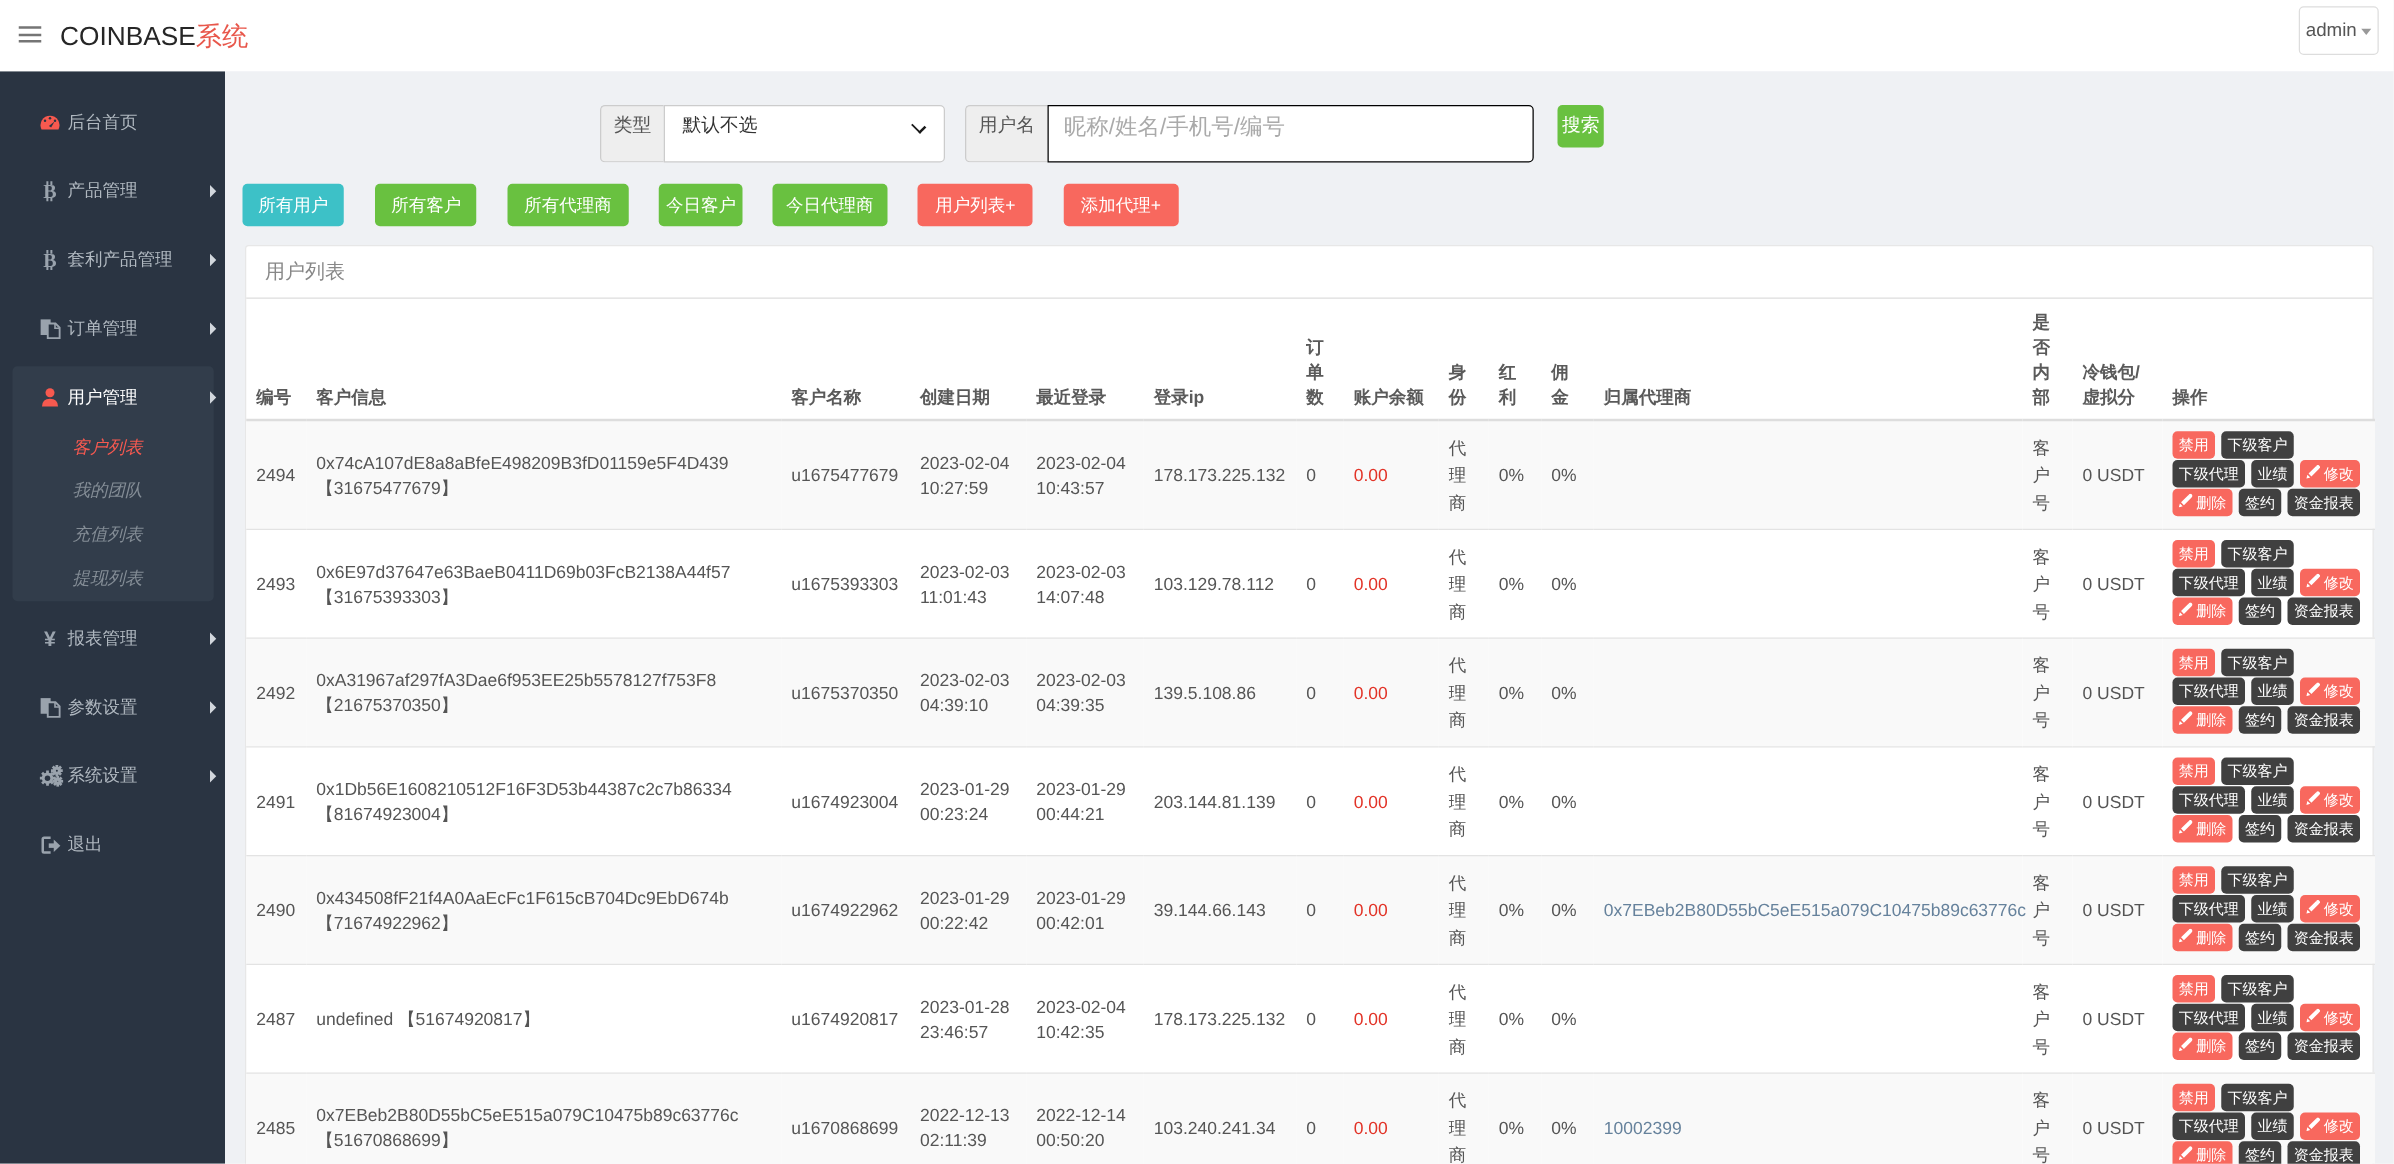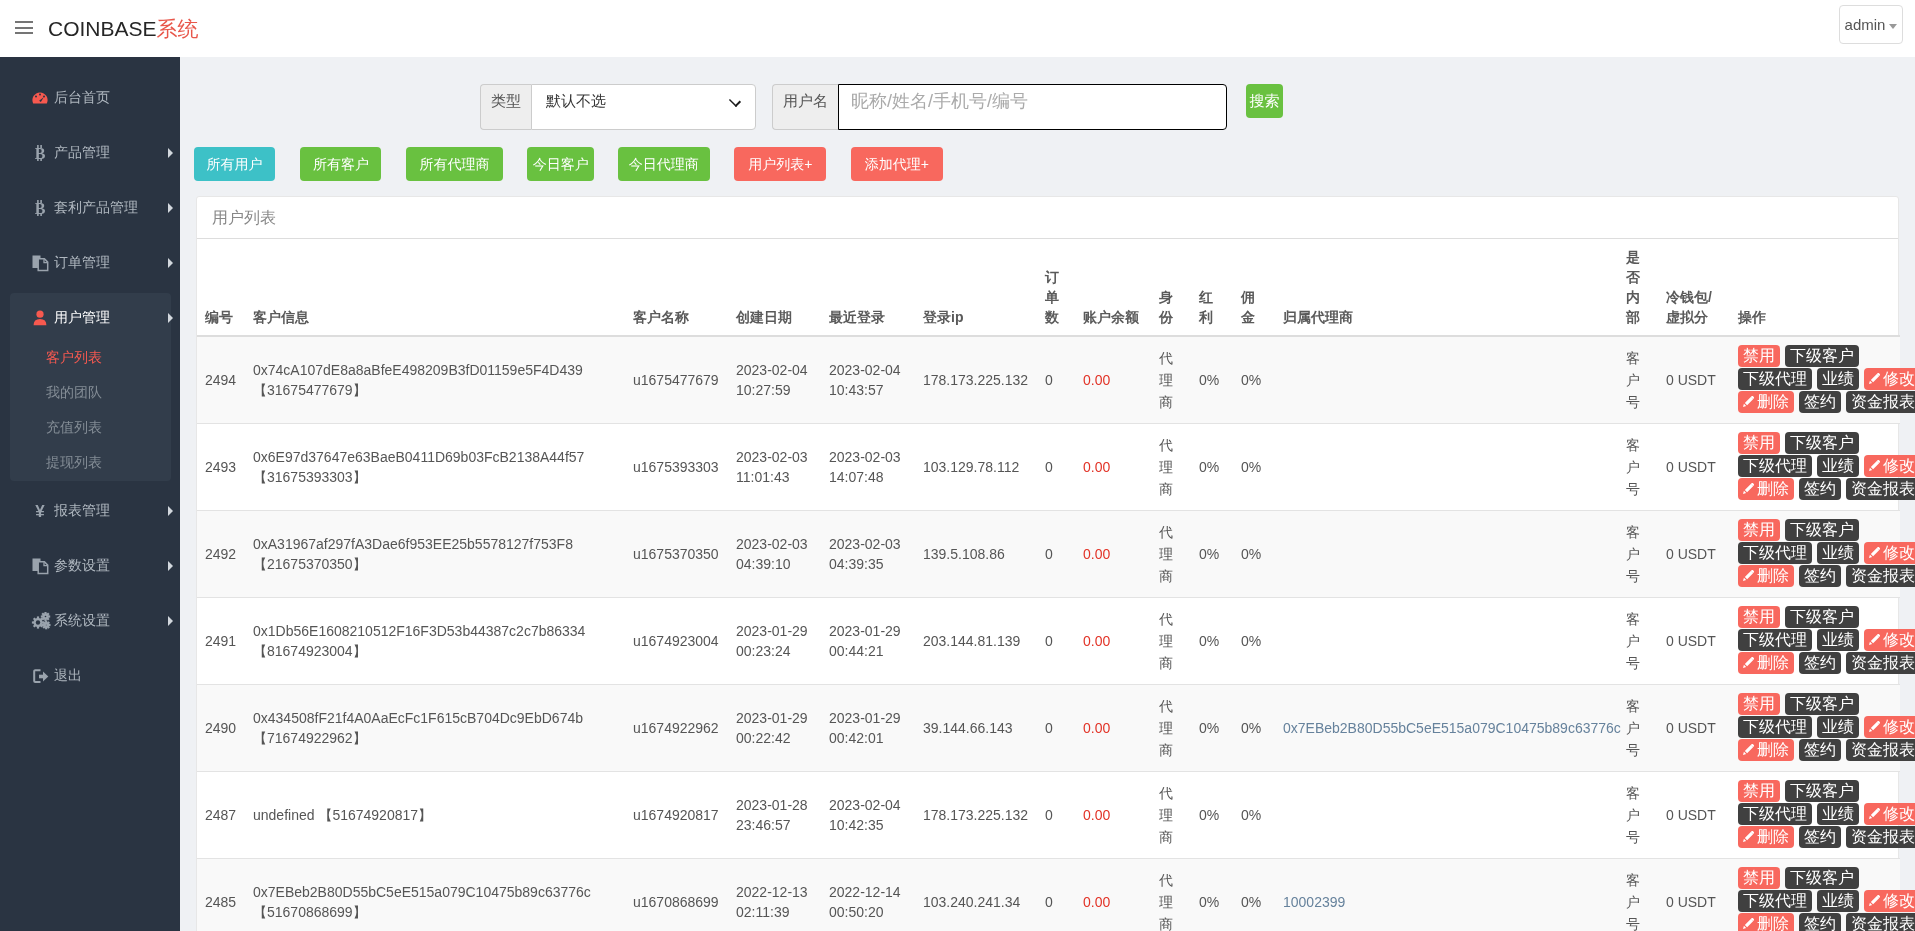--- a/index.html
+++ b/index.html
@@ -14,21 +14,21 @@
 .logo .red { color:#e8574b; }
 .adminbox { position:absolute; left:1839px; top:5px; width:64px; height:39px; border:1px solid #ddd; border-radius:4px; background:#fff; font-size:15px; color:#555; text-align:center; line-height:37px; }
 .adminbox .caret { display:inline-block; width:0; height:0; border-left:4px solid transparent; border-right:4px solid transparent; border-top:5px solid #999; margin-left:4px; vertical-align:middle; }
 
 
 .sidebar { position:absolute; top:57px; left:0; width:180px; height:874px; background:#2a3442; z-index:4; }
 .mi { position:absolute; left:12px; width:180px; height:55px; display:flex; align-items:center; font-size:14px; color:#b0b8c0; }
 .mi .ic { position:absolute; left:19px; width:18px; height:18px; text-align:center; }
 .mi .tx { position:absolute; left:42px; }
 .mi .arr { position:absolute; left:156px; top:50%; margin-top:-5px; width:0; height:0; border-top:5px solid transparent; border-bottom:5px solid transparent; border-left:5px solid #d2d7dd; }
-.sub { position:absolute; left:4px; width:168px; height:35px; line-height:35px; font-size:14px; color:#848d96; }
+.sub { position:absolute; left:16px; width:168px; height:35px; line-height:35px; font-size:14px; color:#848d96;font-style:italic; }
 .sub .tx { position:absolute; left:42px; }
 .activeblock { position:absolute; left:10px; top:236px; width:161px; height:188px; background:#323d4b; border-radius:4px; }
 
 
 .main { position:absolute; left:180px; top:57px; width:1735px; height:874px; }
 
 
 .fgroup { position:absolute; height:46px; display:flex; }
 .addon { background:#eee; border:1px solid #ccc; border-right:0; border-radius:4px 0 0 4px; font-size:15px; color:#555; line-height:32px; padding:0 10px; }
 .sel { position:relative; border:1px solid #ccc; border-radius:0 4px 4px 0; background:#fff; font-size:15px; color:#333; line-height:32px; padding:0 14px; }
@@ -50,21 +50,21 @@
 thead tr { border-bottom:2px solid #ddd; height:96px; }
 td { vertical-align:middle; text-align:left; padding:8px; line-height:20px; }
 tbody tr { height:87px; border-bottom:1px solid #e3e3e3; }
 tbody tr.odd { background:#f9f9f9; }
 .red { color:#e23327; }
 .agent { color:#66829c; white-space:nowrap; }
 .vtx { line-height:22px; }
 
 
 .ops { line-height:23px; white-space:nowrap; }
-.b { display:inline-block; border-radius:4px; color:#fff; font-size:16px; padding:0 5px; height:22px; line-height:22px; margin:0 5px 0 0; vertical-align:top; }
+.b { display:inline-block; border-radius:4px; color:#fff; font-size:12px; padding:0 5px; height:22px; line-height:22px; margin:0 5px 0 0; vertical-align:top; }
 .bt { background:#404040; }
 .br { background:#f8685e; }
 .pencil { display:inline-block; width:11px; height:11px; margin-right:3px; }
 </style>
 </head>
 <body>
 
 <div class="sidebar">
   <div class="activeblock"></div>
   <div class="mi" style="top:13px;">

